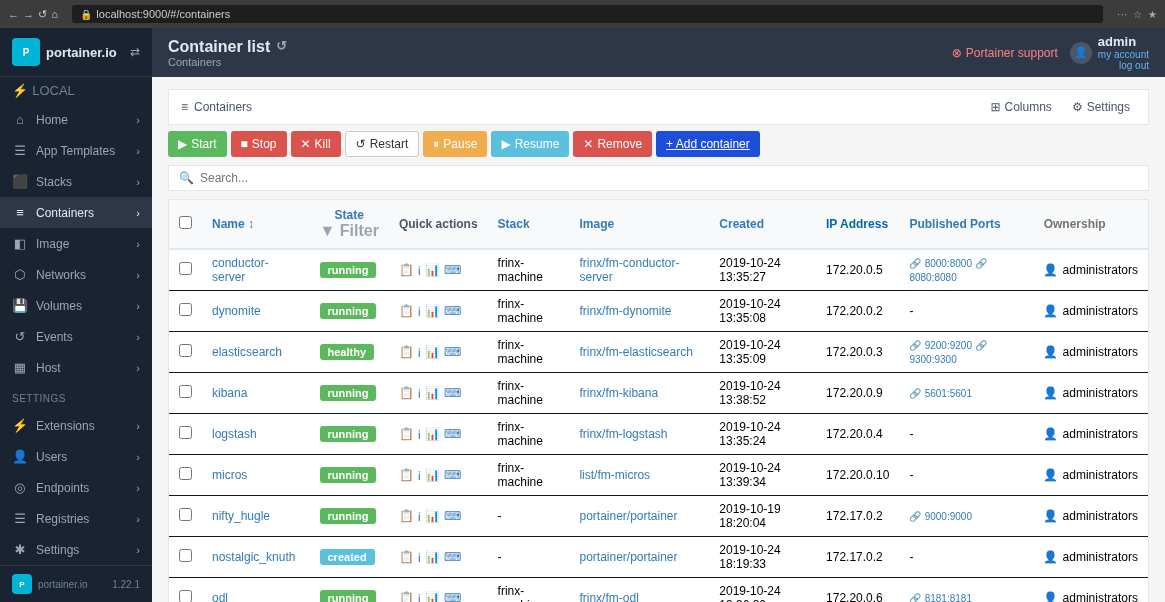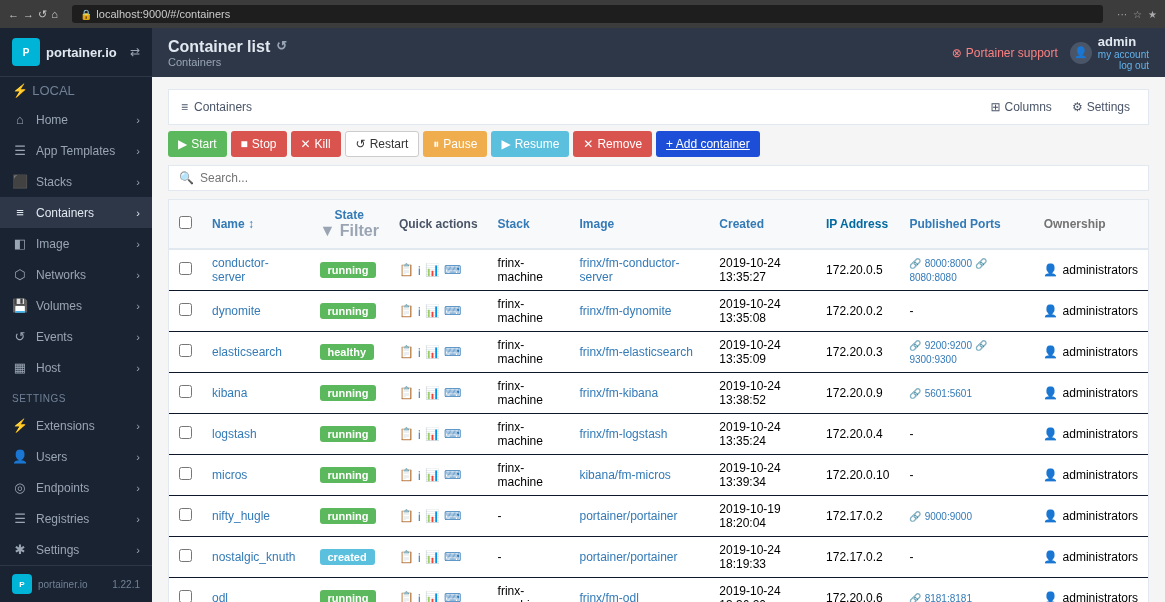--- a/index.html
+++ b/index.html
@@ -603,21 +603,21 @@
     <td><span class="status-badge status-running">running</span></td>
     <td>
       <div class="quick-actions">
         <span class="action-icon" title="Logs">📋</span>
         <span class="action-icon" title="Inspect">ℹ</span>
         <span class="action-icon" title="Stats">📊</span>
         <span class="action-icon" title="Exec">⌨</span>
       </div>
     </td>
     <td>frinx-machine</td>
-    <td><a class="container-link">kibana/fm-micros</a></td>
+    <td><a class="container-link">list/fm-micros</a></td>
     <td>2019-10-24 13:39:34</td>
     <td>172.20.0.10</td>
     <td>-</td>
     <td>
       <div class="ownership-cell">
         <span class="ownership-icon">👤</span>
         <span>administrators</span>
       </div>
     </td>
   </tr>

